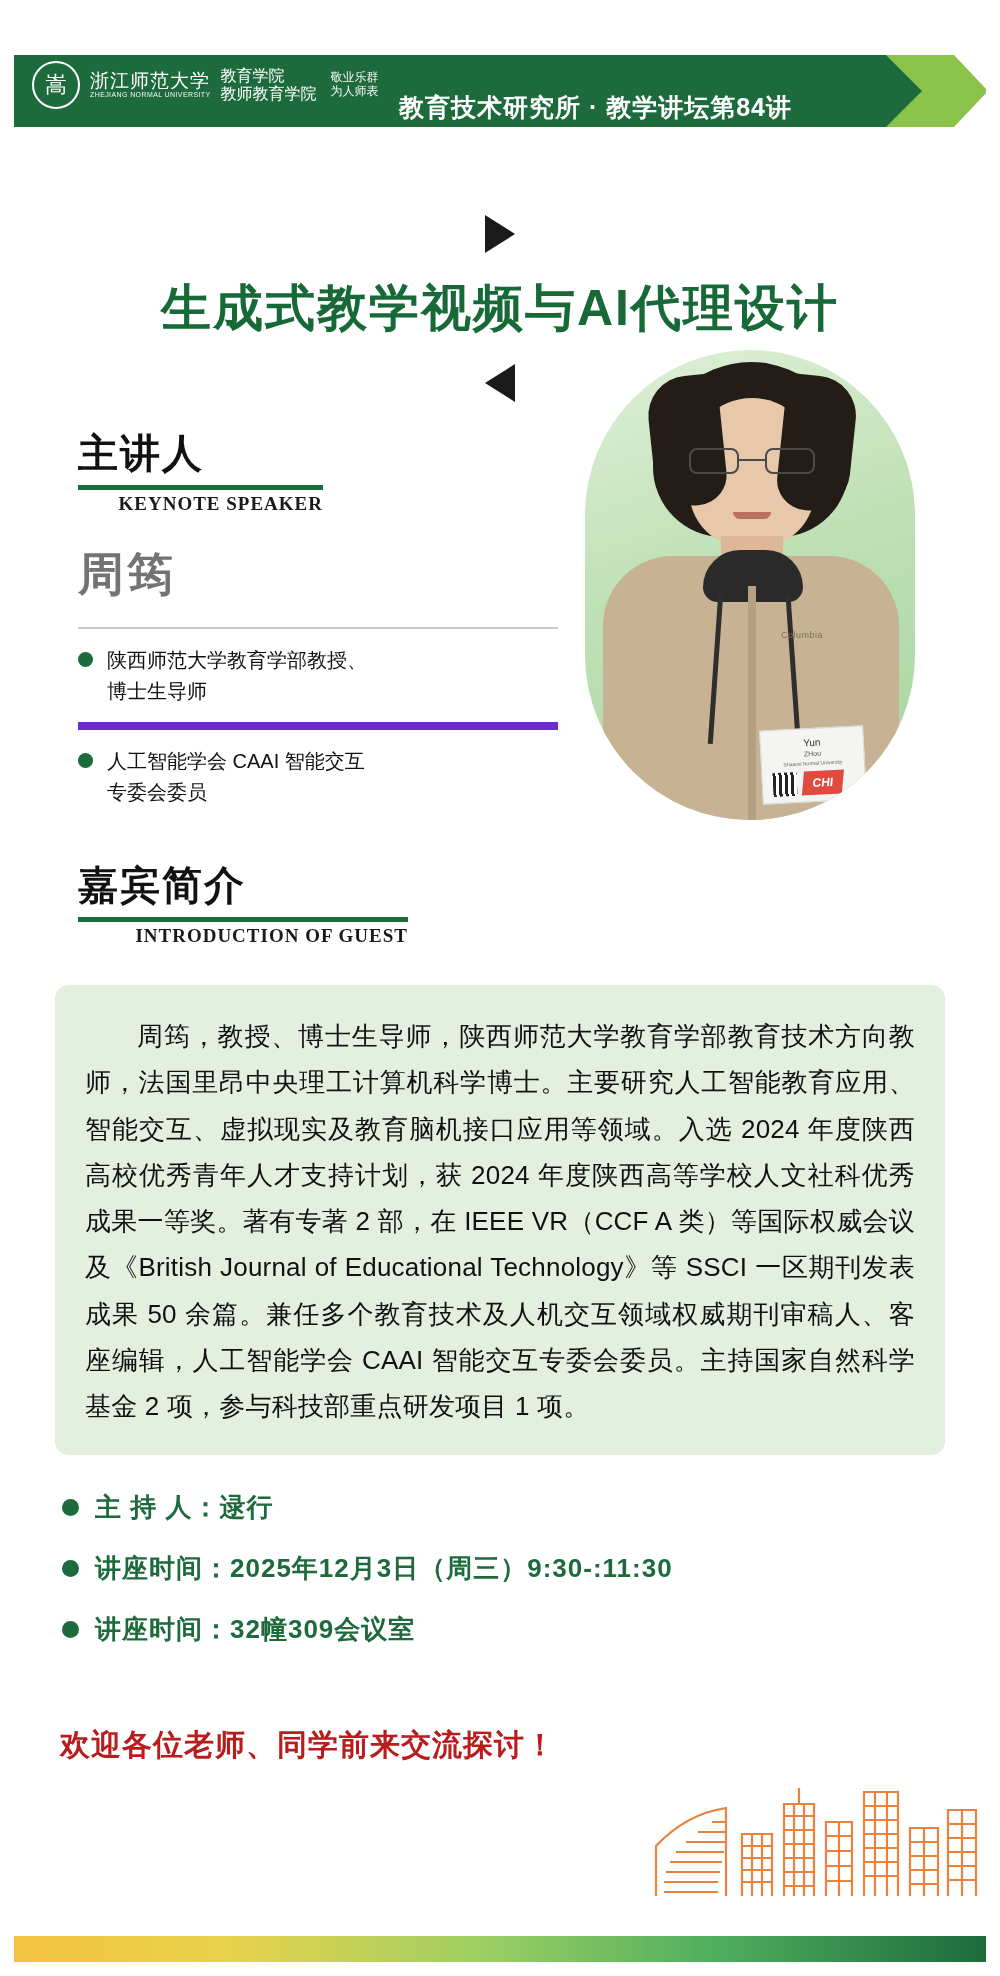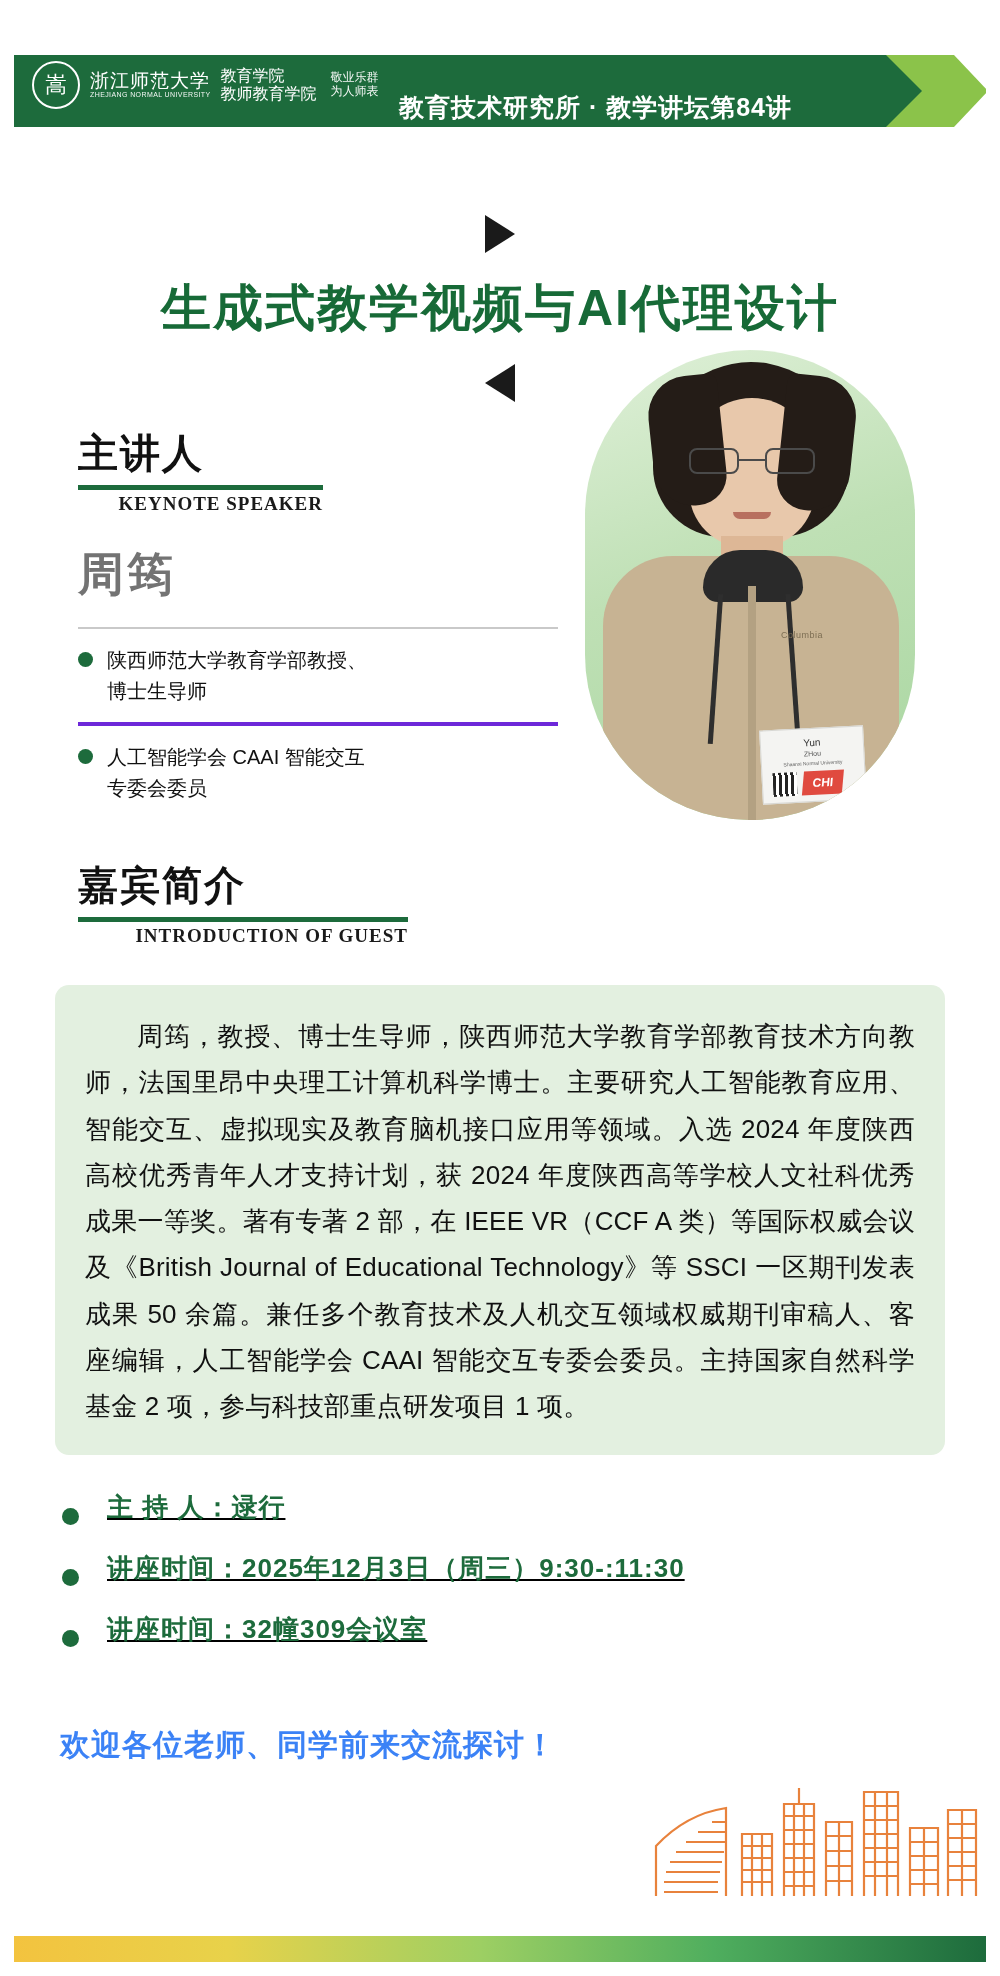--- a/index.html
+++ b/index.html
@@ -206,21 +206,21 @@
     margin-top: 30px;
   }
   .bullet-list { margin-top: 0; }
   .bullet-item {
     display: flex;
     align-items: flex-start;
     gap: 14px;
     padding: 16px 0 15px 0;
     width: 480px;
   }
-  .bullet-item + .bullet-item { border-top: 4px solid #6d28d9; }
+  .bullet-item + .bullet-item { border-top: 8px solid #6d28d9; }
   .dot {
     width: 15px; height: 15px;
     border-radius: 50%;
     background: #1d6b3c;
     flex: none;
     margin-top: 7px;
   }
   .bullet-text {
     font-size: 20px;
     color: #111111;
@@ -421,45 +421,44 @@
   }
 
   
   .info-list {
     position: absolute;
     left: 62px; top: 1490px;
     z-index: 12;
   }
   .info-item {
     display: flex;
-    align-items: flex-end;
-    gap: 28px;
+    align-items: center;
+    gap: 16px;
     margin-bottom: 26px;
-    text-decoration: underline;
   }
   .info-dot {
     width: 17px; height: 17px;
     border-radius: 50%;
     background: #1d6b3c;
     flex: none;
   }
   .info-text {
     font-size: 26px;
     font-weight: bold;
     color: #1d6b3c;
     letter-spacing: 1px;
     white-space: nowrap;
   }
 
   .welcome {
     position: absolute;
     left: 60px; top: 1725px;
     font-size: 30px;
     font-weight: bold;
-    color: #3b82f6;
+    color: #b91c1c;
     letter-spacing: 1px;
     z-index: 12;
   }
 
   
   .skyline {
     position: absolute;
     right: 14px; bottom: 80px;
     width: 340px; height: 200px;
     z-index: 8;

